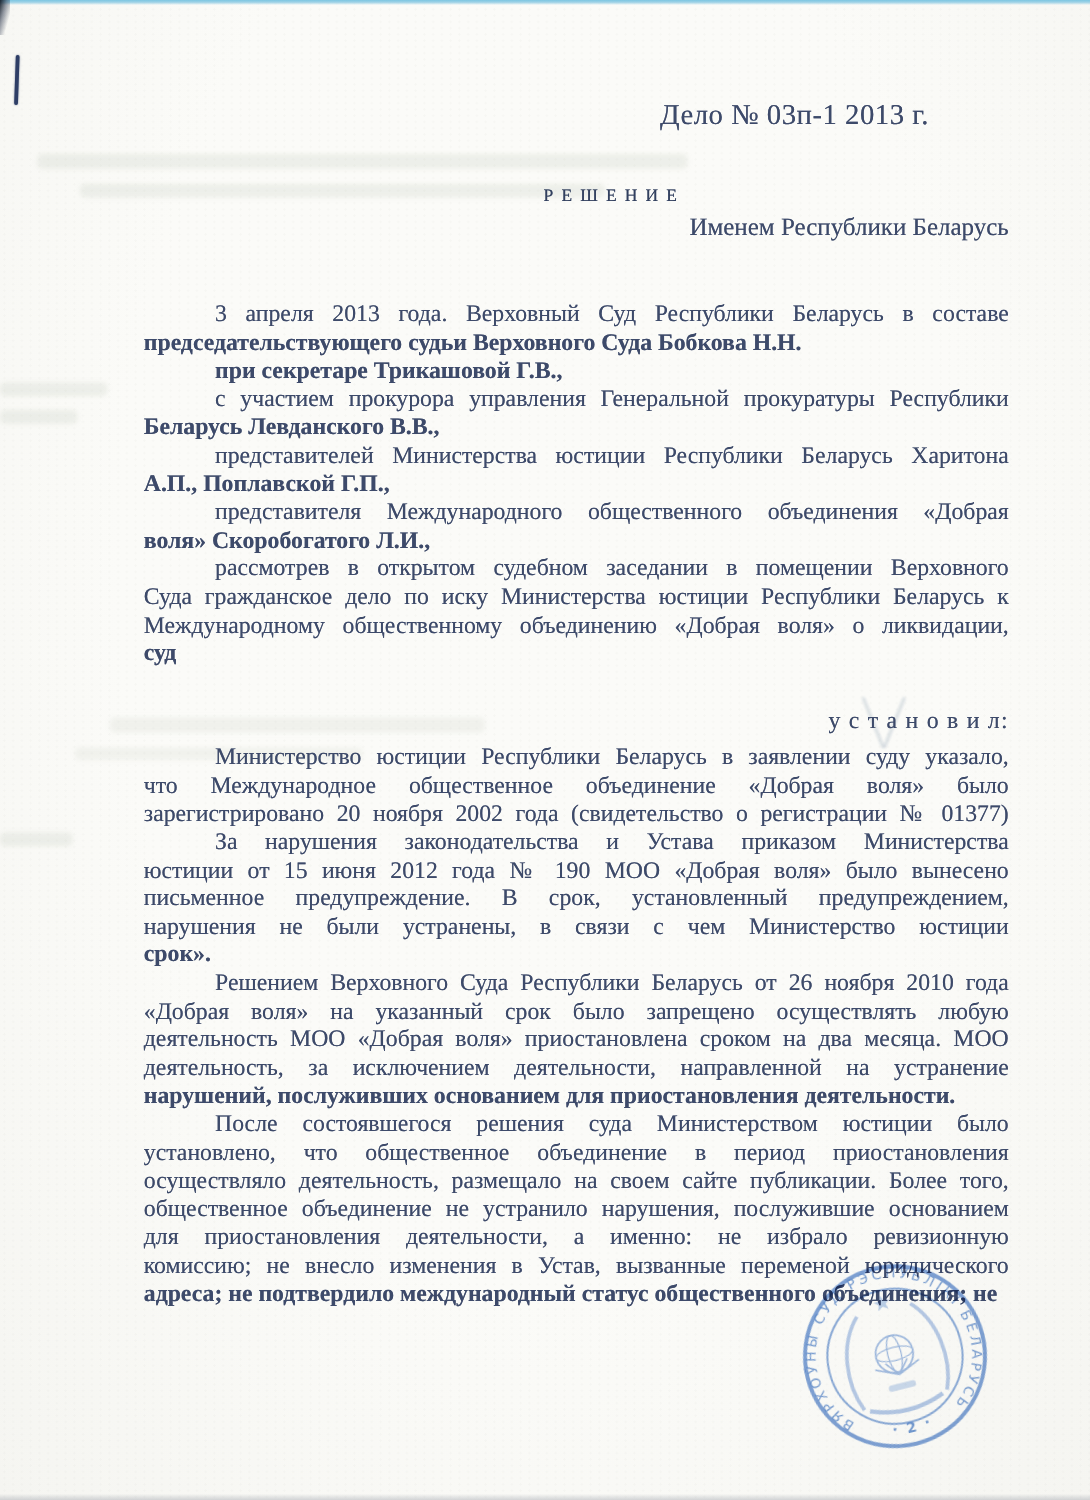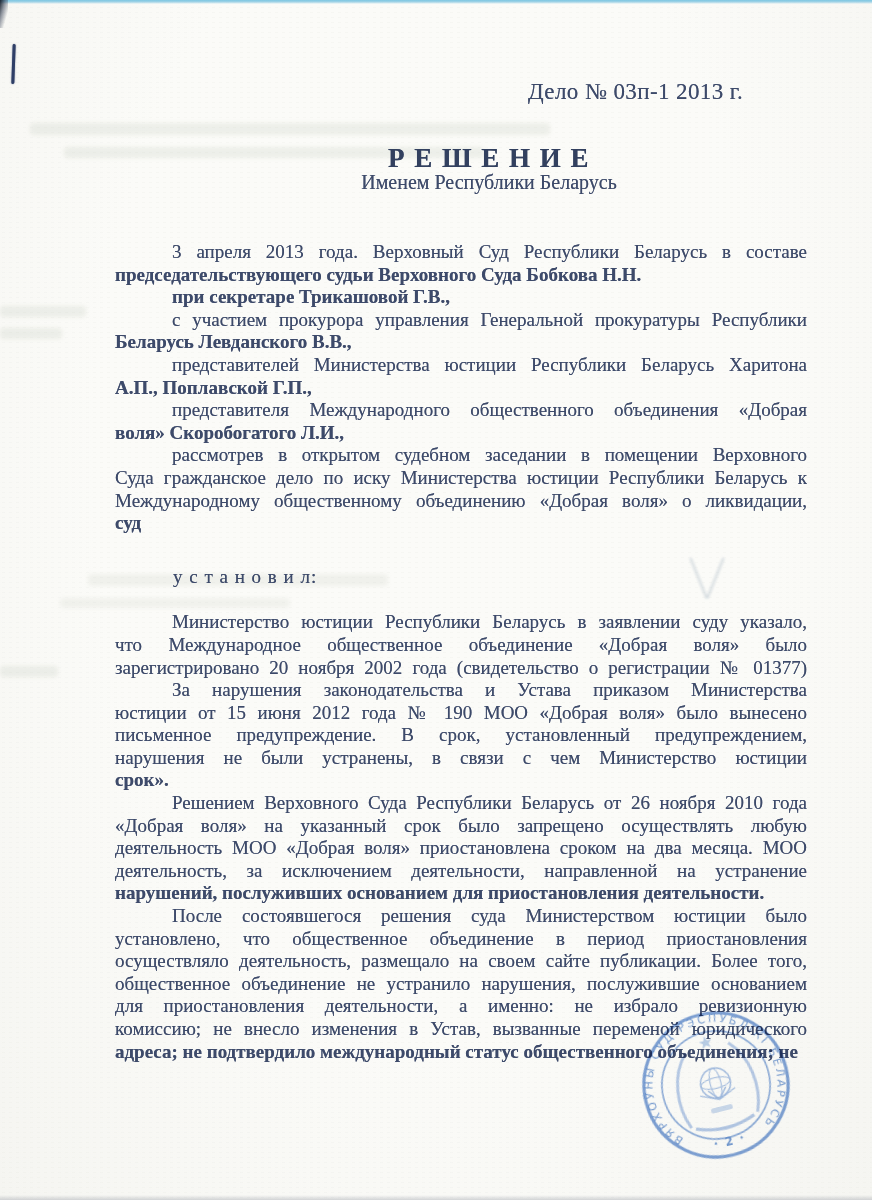--- a/index.html
+++ b/index.html
@@ -52,40 +52,41 @@
   .case-line{
     position:absolute;left:528px;top:79px;
     font-size:23px;letter-spacing:.4px;white-space:nowrap;
     text-shadow:0 0 .5px rgba(61,74,106,.75);
   }
   .head-block{
     position:absolute;left:115px;top:146px;width:692px;
     padding-left:56px;box-sizing:border-box;text-align:center;
   }
   .doc-title{
-    font-size:27px;font-weight:bold;color:#32405f;
+    font-size:14px;font-weight:normal;color:#32405f;
     letter-spacing:1.5px;line-height:24px;
     text-shadow:0 0 .5px rgba(50,64,95,.8);
   }
   .doc-subtitle{
     font-size:20px;line-height:24px;
     text-shadow:0 0 .5px rgba(61,74,106,.7);
+    text-align:right;
   }
   .doc-body{
     position:absolute;left:115px;top:241px;width:692px;
     font-size:19px;line-height:22.6px;
     text-shadow:0 0 .5px rgba(61,74,106,.7);
   }
   .paragraph{margin:0;}
   .line{text-align:justify;text-align-last:justify;}
   .line.last{text-align-last:left;font-weight:bold;}
   .line.first{text-indent:57px;}
   .section-heading{
-    margin:31px 0 23px;
-    text-align:left;padding-left:58px;
+    margin:31px 0 7px;
+    text-align:right;padding-left:58px;
     font-size:19px;letter-spacing:1px;
   }
 
   
   .stamp{
     position:absolute;left:628px;top:1001px;width:176px;height:170px;
     mix-blend-mode:multiply;opacity:.92;filter:blur(.4px);
     pointer-events:none;
   }
 </style>

